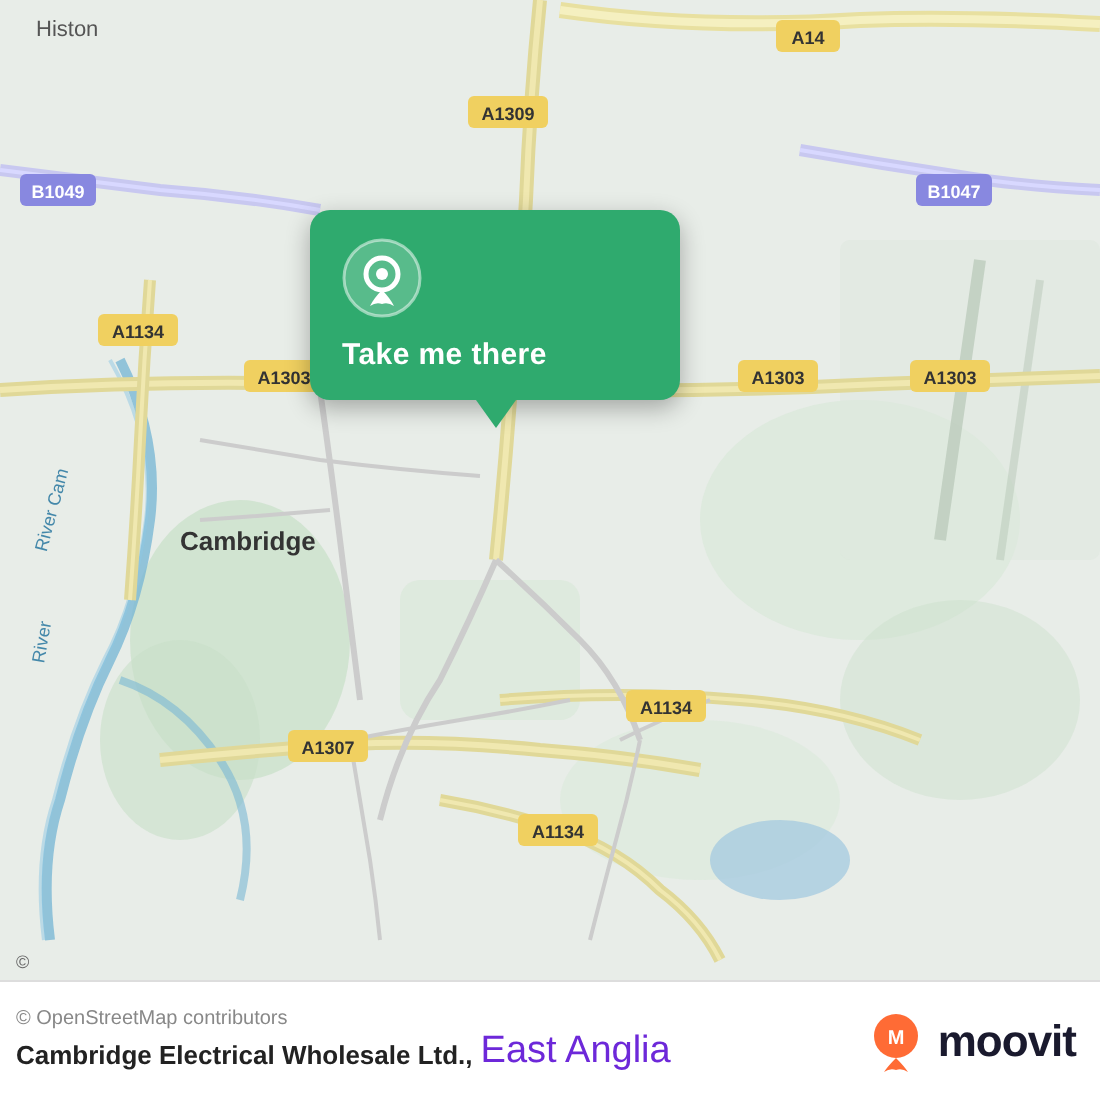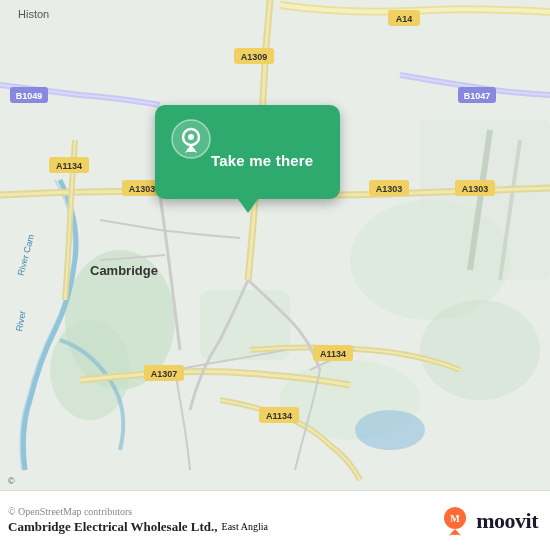--- a/index.html
+++ b/index.html
@@ -30,24 +30,24 @@
     }
 
     
     #popup-card {
       position: absolute;
       top: 105px;
       left: 155px;
       width: 185px;
       background: #2faa6e;
       border-radius: 10px;
-      padding: 14px 16px 30px 16px;
-      display: flex;
-      flex-direction: row;
-      align-items: flex-end;
+      padding: 14px 16px 14px 16px;
+      display: flex;
+      flex-direction: column;
+      align-items: flex-start;
       box-shadow: 0 4px 12px rgba(0,0,0,0.3);
       z-index: 10;
     }
 
     #popup-pin-icon {
       width: 40px;
       height: 40px;
       margin-bottom: 10px;
     }
 
@@ -74,21 +74,20 @@
     
     #bottom-bar {
       width: 550px;
       height: 60px;
       background: #fff;
       display: flex;
       align-items: center;
       justify-content: space-between;
       padding: 0 12px 0 8px;
       border-top: 1px solid #ddd;
-      font-family: Liberation Serif, serif;
     }
 
     #bottom-left {
       display: flex;
       flex-direction: column;
     }
 
     #copyright-text {
       font-size: 10px;
       color: #888;
@@ -238,21 +237,21 @@
     </svg>
     <span id="popup-label">Take me there</span>
   </div>
 </div>
 
 <div id="bottom-bar">
   <div id="bottom-left">
     <span id="copyright-text">© OpenStreetMap contributors</span>
     <div style="display:flex; align-items:center; gap:4px;">
       <span id="location-name">Cambridge Electrical Wholesale Ltd.,</span>
-      <span style="font-size:10px; color:#000000; font-weight:400;">East Anglia</span>
+      <span style="font-size:19px; color:#6d28d9; font-weight:400;">East Anglia</span>
     </div>
   </div>
 
   <div id="moovit-logo">
     <svg id="moovit-icon-wrap" viewBox="0 0 32 32" xmlns="http://www.w3.org/2000/svg" width="32" height="32">
 
       <circle cx="16" cy="13" r="11" fill="#ff6b35"></circle>
       <path d="M 16 24 Q 12 28 10 31 Q 13 29 16 30 Q 19 29 22 31 Q 20 28 16 24Z" fill="#ff6b35"></path>
       <text x="16" y="17" text-anchor="middle" font-size="10" font-weight="bold" fill="#fff">M</text>
     </svg>

